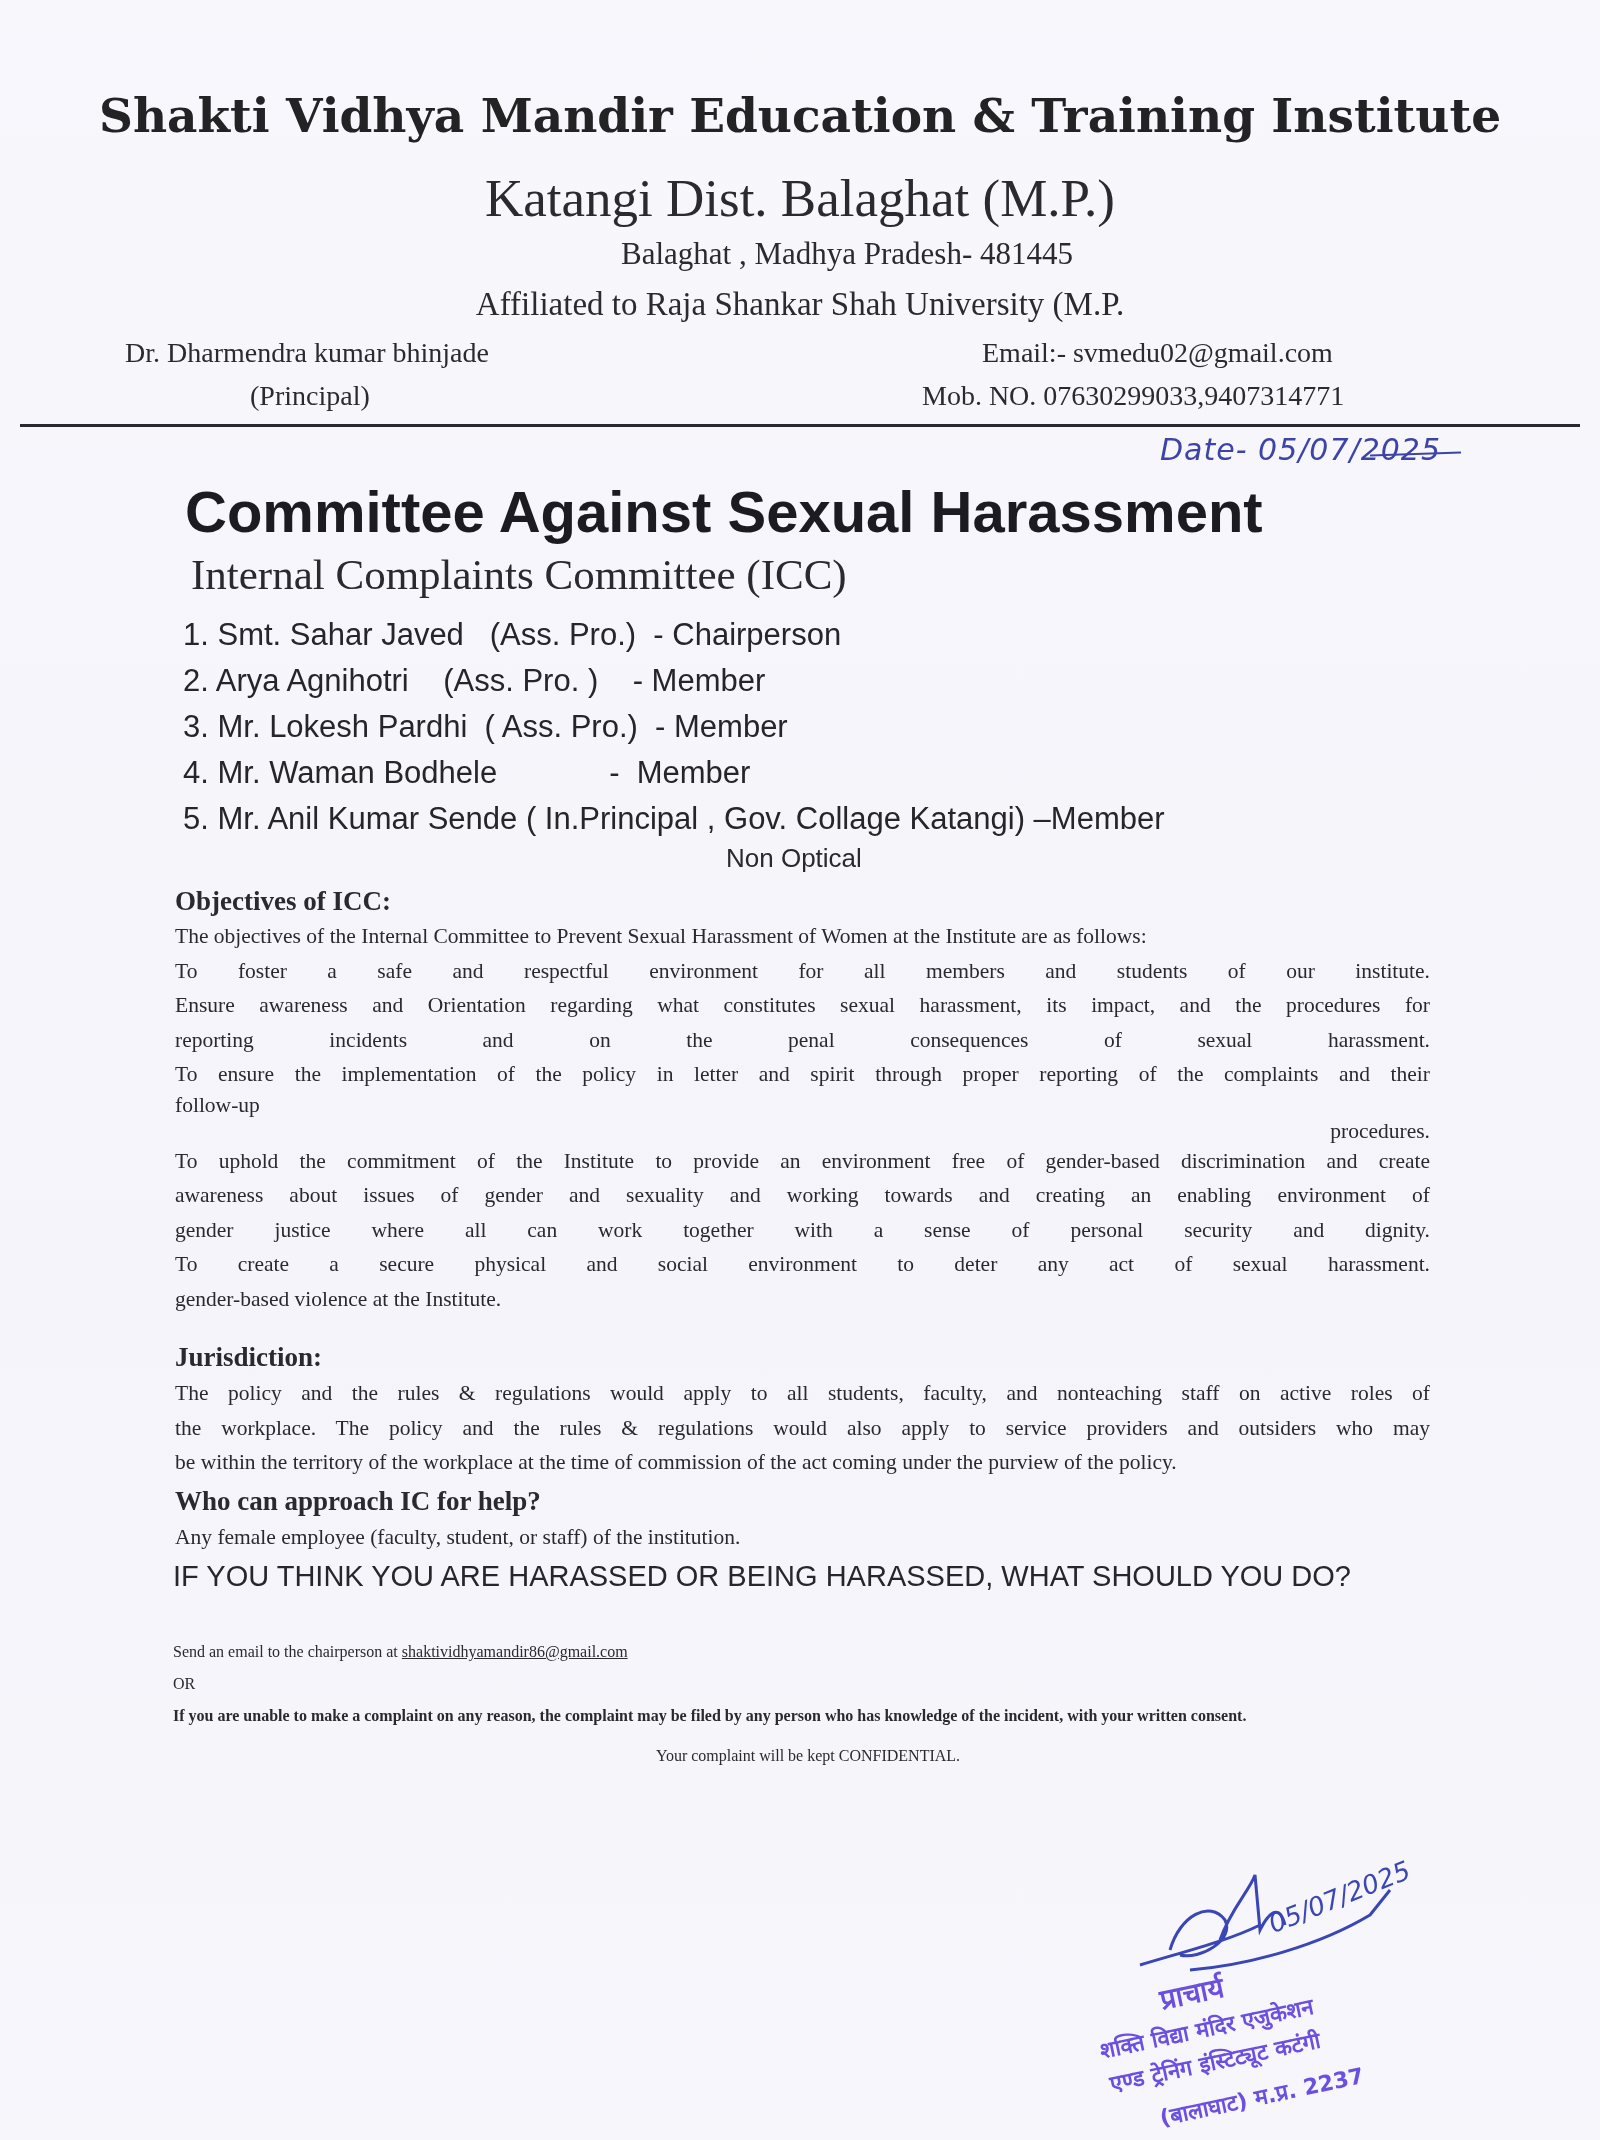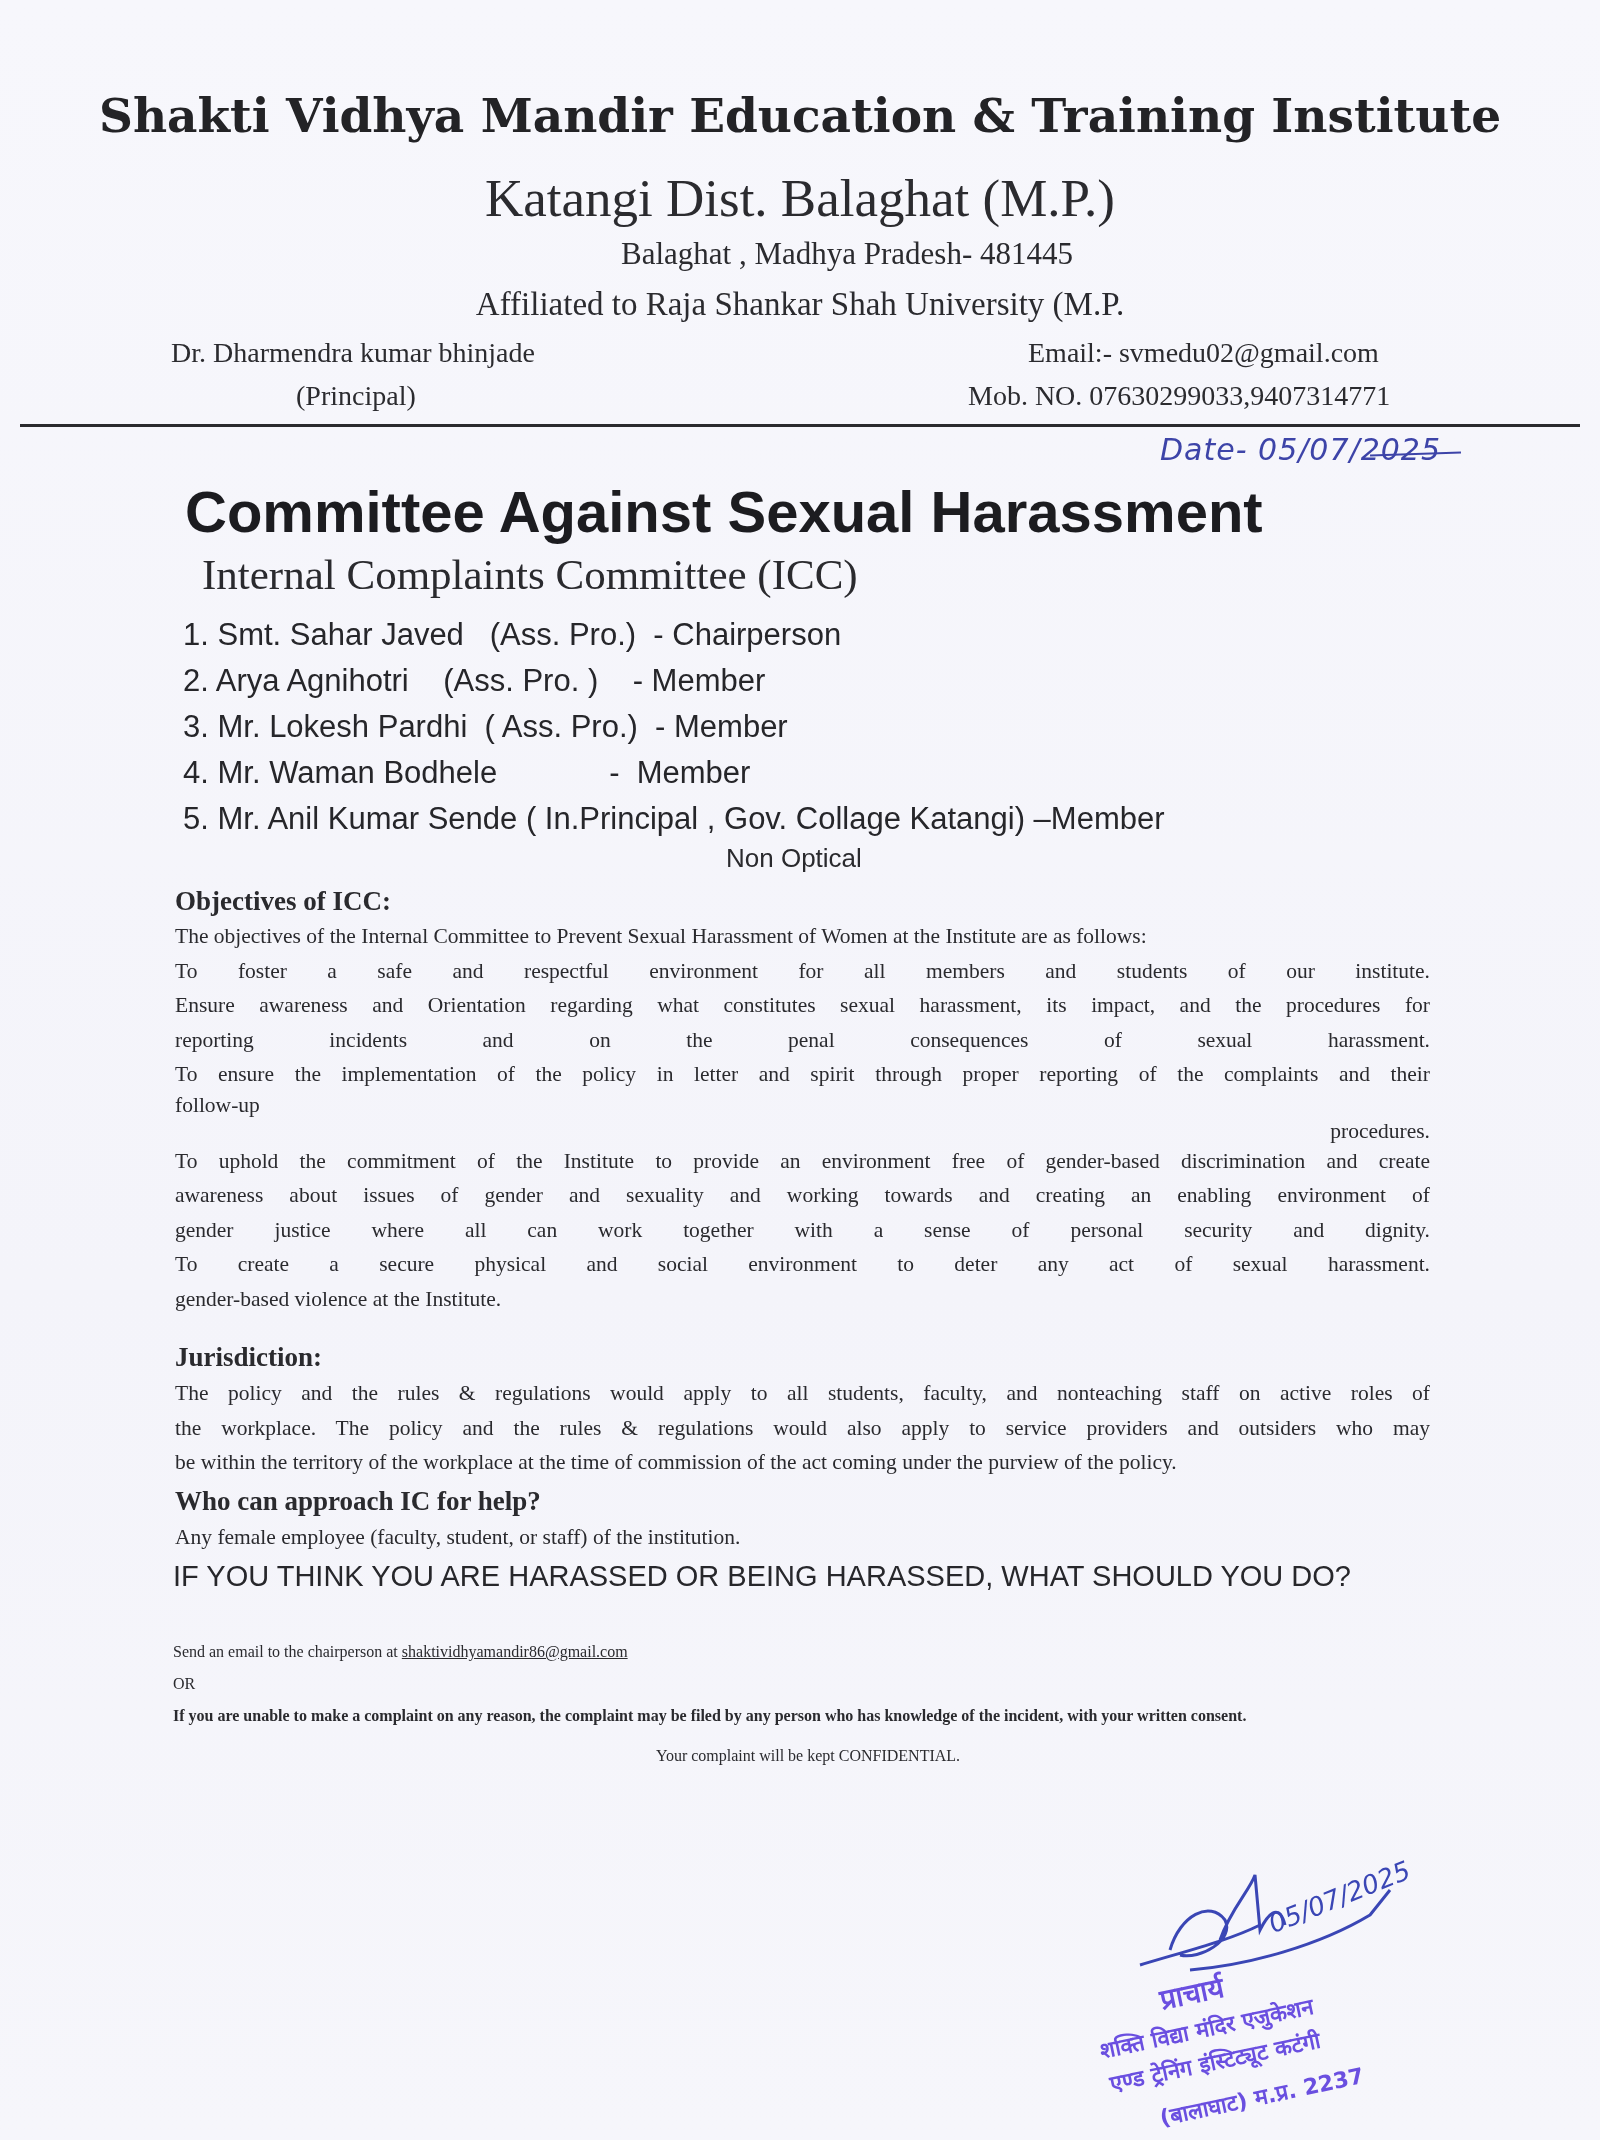--- a/index.html
+++ b/index.html
@@ -19,21 +19,21 @@
     letter-spacing: 0px; color: #232326;
   }
   .hdr-sub {
     position: absolute; left: 0; width: 1600px; text-align: center;
     font-family: "Liberation Serif", serif; color: #2b2b2f;
   }
   .hdr-place { top: 168px; font-size: 53px; }
   .hdr-addr { top: 236px; font-size: 31px; padding-left: 47px; }
   .hdr-aff { top: 286px; font-size: 33px; }
   .hdr-left, .hdr-right {
-    position: absolute; font-family: "Liberation Serif", serif; font-size: 28px; color: #2b2b2f; margin-left: 46px;
+    position: absolute; font-family: "Liberation Serif", serif; font-size: 28px; color: #2b2b2f;
   }
   .principal-name { left: 125px; top: 337px; }
   .principal-role { left: 250px; top: 380px; }
   .email { left: 982px; top: 337px; }
   .mobile { left: 922px; top: 380px; }
   .rule {
     position: absolute; left: 20px; top: 424px; width: 1560px; height: 3px; background: #2a2a2e;
   }
   .hand-date {
     position: absolute; left: 1160px; top: 432px;
@@ -42,21 +42,21 @@
   }
   .hand-date::after {
     content: ""; position: absolute; left: 210px; right: -20px; bottom: 12px; height: 2px; background: #3d44a8;
     transform: rotate(-2deg);
   }
   .main-title {
     position: absolute; left: 185px; top: 478px;
     font-family: "Liberation Sans", sans-serif; font-weight: bold; font-size: 58px; color: #1c1c20;
   }
   .main-sub {
-    position: absolute; left: 202px; top: 550px;
+    position: absolute; left: 191px; top: 550px;
     font-family: "Liberation Serif", serif; font-size: 43px; color: #2a2a2e;
   }
   .members {
     position: absolute; left: 183px; top: 612px; margin: 0; padding: 0; list-style: none;
     font-family: "Liberation Sans", sans-serif; font-size: 31px; color: #26262a;
   }
   .members li { height: 46px; line-height: 46px; white-space: pre; }
   .non-optical {
     position: absolute; left: 726px; top: 843px;
     font-family: "Liberation Sans", sans-serif; font-size: 26px; color: #2a2a2e;

